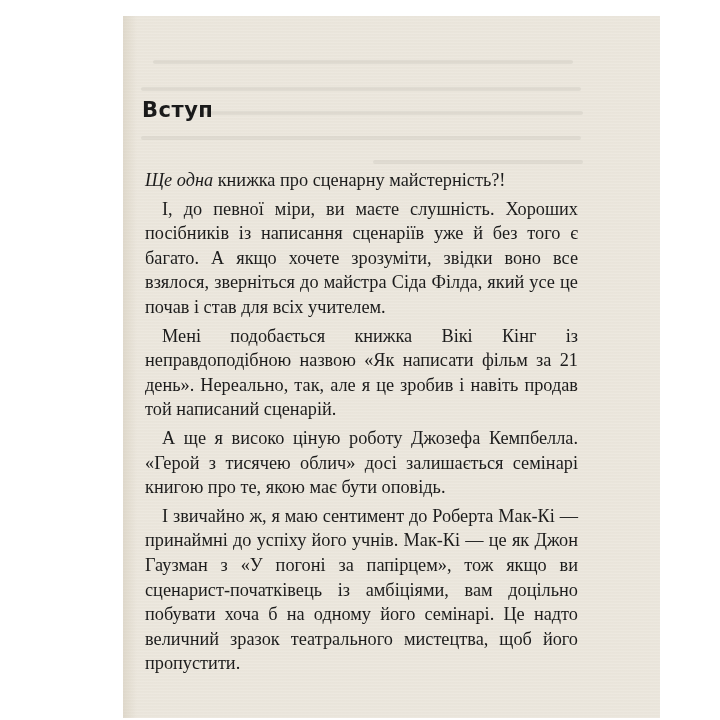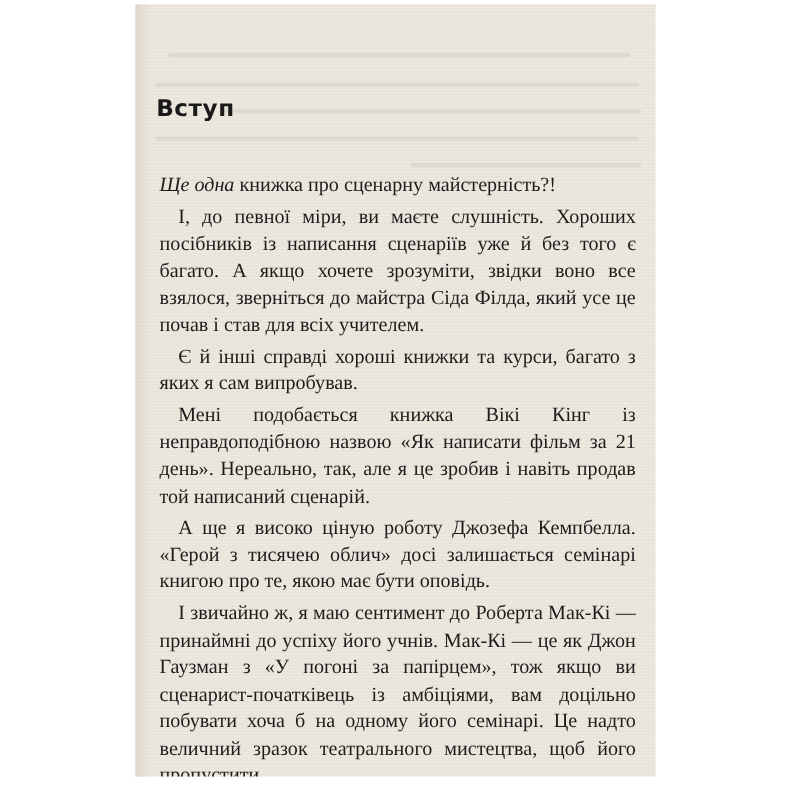--- a/index.html
+++ b/index.html
@@ -6,22 +6,22 @@
       margin: 0;
       padding: 0;
       width: 720px;
       height: 720px;
       background: #ffffff;
       overflow: hidden;
     }
     .page {
       position: absolute;
       left: 123px;
-      top: 4px;
-      width: 473px;
+      top: 16px;
+      width: 537px;
       height: 702px;
       background: #ebe6dc;
       background-image:
         linear-gradient(90deg, rgba(200,190,170,0.35) 0px, rgba(235,230,220,0) 14px),
         repeating-linear-gradient(0deg, rgba(255,255,255,0.08) 0px, rgba(255,255,255,0.08) 1px, rgba(0,0,0,0.015) 2px, rgba(0,0,0,0) 3px);
       overflow: hidden;
     }
     .bleed {
       position: absolute;
       left: 18px;
@@ -74,19 +74,18 @@
   <div class="bleed" style="top:71px;"></div>
   <div class="bleed" style="top:95px;left:80px;width:380px;"></div>
   <div class="bleed" style="top:120px;"></div>
   <div class="bleed" style="top:144px;left:250px;width:210px;"></div>
 
   <h1 class="heading">Вступ</h1>
 
   <div class="body-text">
     <p class="first"><em>Ще одна</em><span> книжка про сценарну майстерність?!</span></p>
     <p>І, до певної міри, ви маєте слушність. Хороших посібників із написання сценаріїв уже й без того є багато. А якщо хочете зрозуміти, звідки воно все взялося, зверніться до майстра Сіда Філда, який усе це почав і став для всіх учителем.</p>
-    <p>Є й інші справді хороші книжки та курси, багато з яких я сам випробував.</p>
     <p>Мені подобається книжка Вікі Кінг із неправдоподібною назвою «Як написати фільм за 21 день». Нереально, так, але я це зробив і навіть продав той написаний сценарій.</p>
     <p>А ще я високо ціную роботу Джозефа Кемпбелла. «Герой з тисячею облич» досі залишається семінарі книгою про те, якою має бути оповідь.</p>
     <p>І звичайно ж, я маю сентимент до Роберта Мак-Кі — принаймні до успіху його учнів. Мак-Кі — це як Джон Гаузман з «У погоні за папірцем», тож якщо ви сценарист-початківець із амбіціями, вам доцільно побувати хоча б на одному його семінарі. Це надто величний зразок театрального мистецтва, щоб його пропустити.</p>
 
   </div>
 </div>
 
 </body></html>

